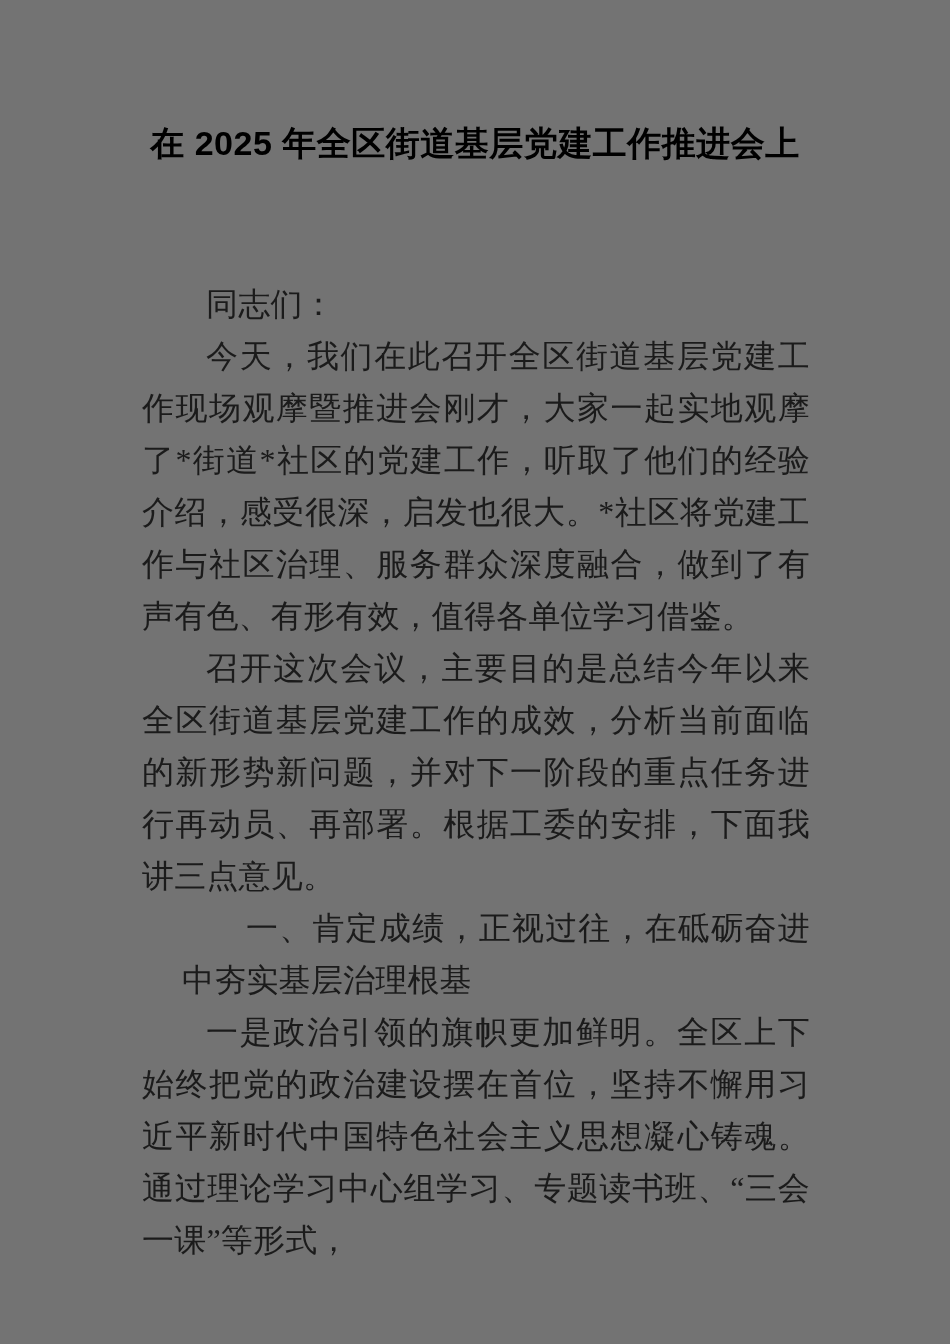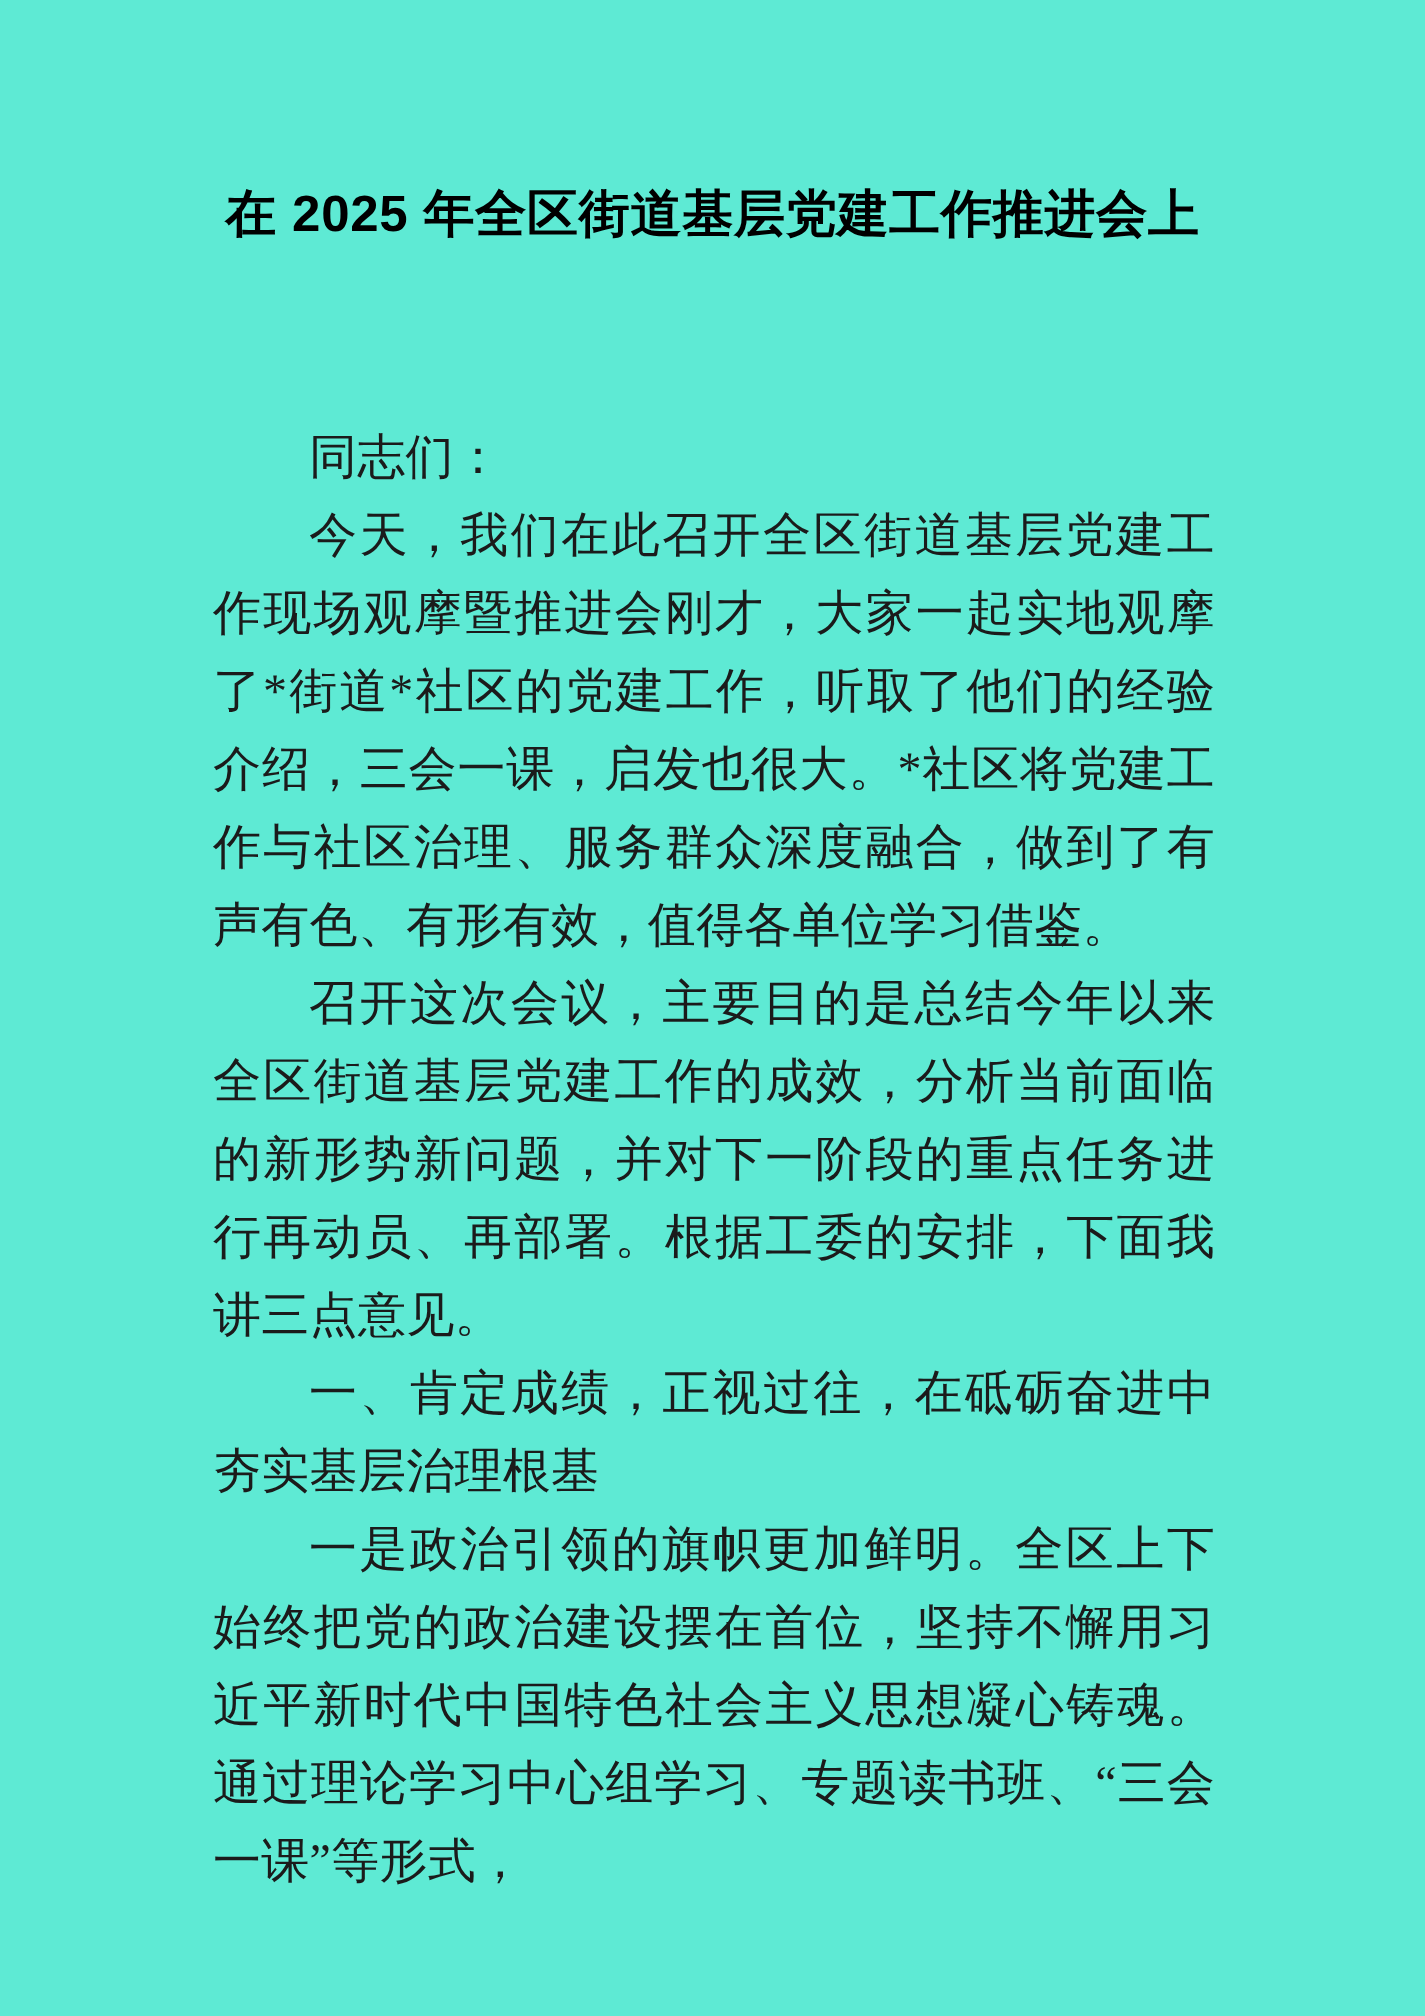--- a/index.html
+++ b/index.html
@@ -4,21 +4,21 @@
 <style>
   html, body {
     margin: 0;
     padding: 0;
     background: #ffffff;
   }
   .page {
     position: relative;
     width: 950px;
     height: 1344px;
-    background: #5eead4;
+    background: #737373;
     overflow: hidden;
     box-sizing: border-box;
     padding-left: 22px;
   }
   .doc-title {
     position: absolute;
     left: 142px;
     top: 118px;
     width: 666px;
     text-align: center;
@@ -42,32 +42,33 @@
     color: #1b1b1b;
     text-align: justify;
     text-justify: inter-ideograph;
     margin: 0;
     text-indent: 2em;
     letter-spacing: 0.2px;
     word-break: break-all;
   }
   .para.heading-para {
     text-indent: 2em;
+    margin-left: 40px;
   }
 </style>
 </head>
 <body>
 
 <div class="page">
 
   <div class="doc-title">
     <div>在 2025 年全区街道基层党建工作推进会上</div>
   </div>
 
   <div class="body-block">
     <p class="para">同志们：</p>
-    <p class="para">今天，我们在此召开全区街道基层党建工作现场观摩暨推进会刚才，大家一起实地观摩了*街道*社区的党建工作，听取了他们的经验介绍，三会一课，启发也很大。*社区将党建工作与社区治理、服务群众深度融合，做到了有声有色、有形有效，值得各单位学习借鉴。</p>
+    <p class="para">今天，我们在此召开全区街道基层党建工作现场观摩暨推进会刚才，大家一起实地观摩了*街道*社区的党建工作，听取了他们的经验介绍，感受很深，启发也很大。*社区将党建工作与社区治理、服务群众深度融合，做到了有声有色、有形有效，值得各单位学习借鉴。</p>
     <p class="para">召开这次会议，主要目的是总结今年以来全区街道基层党建工作的成效，分析当前面临的新形势新问题，并对下一阶段的重点任务进行再动员、再部署。根据工委的安排，下面我讲三点意见。</p>
     <p class="para heading-para">一、肯定成绩，正视过往，在砥砺奋进中夯实基层治理根基</p>
     <p class="para">一是政治引领的旗帜更加鲜明。全区上下始终把党的政治建设摆在首位，坚持不懈用习近平新时代中国特色社会主义思想凝心铸魂。通过理论学习中心组学习、专题读书班、“三会一课”等形式，</p>
   </div>
 
 </div>
 
 </body></html>

